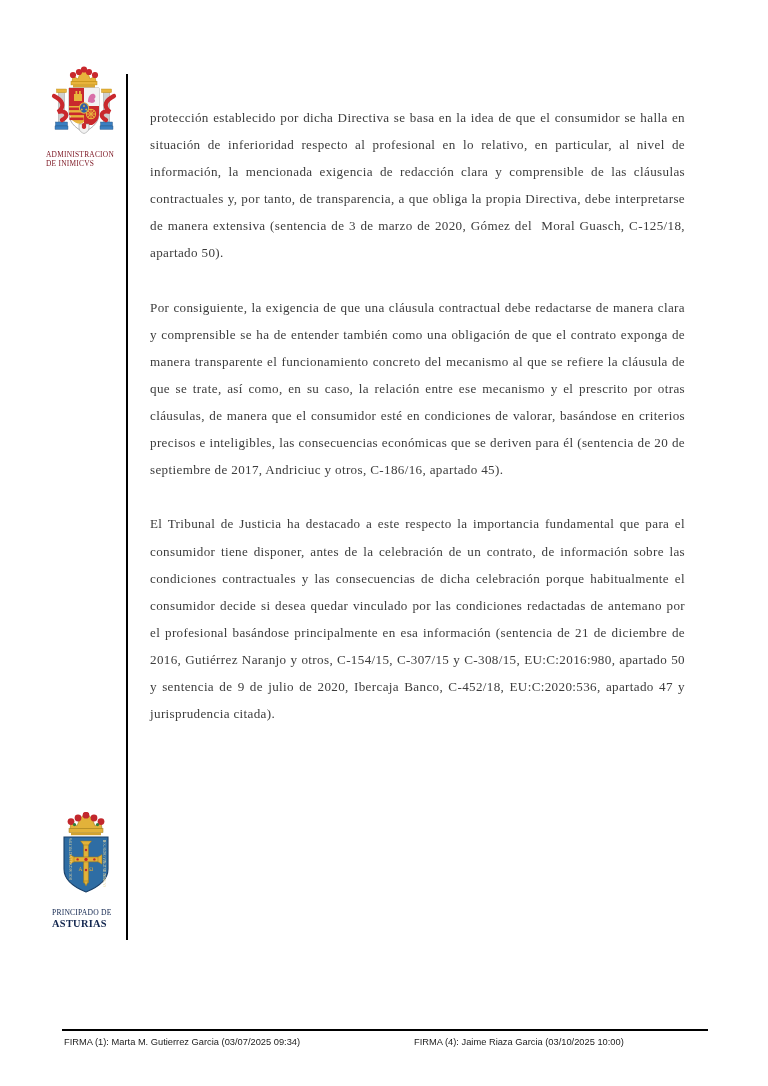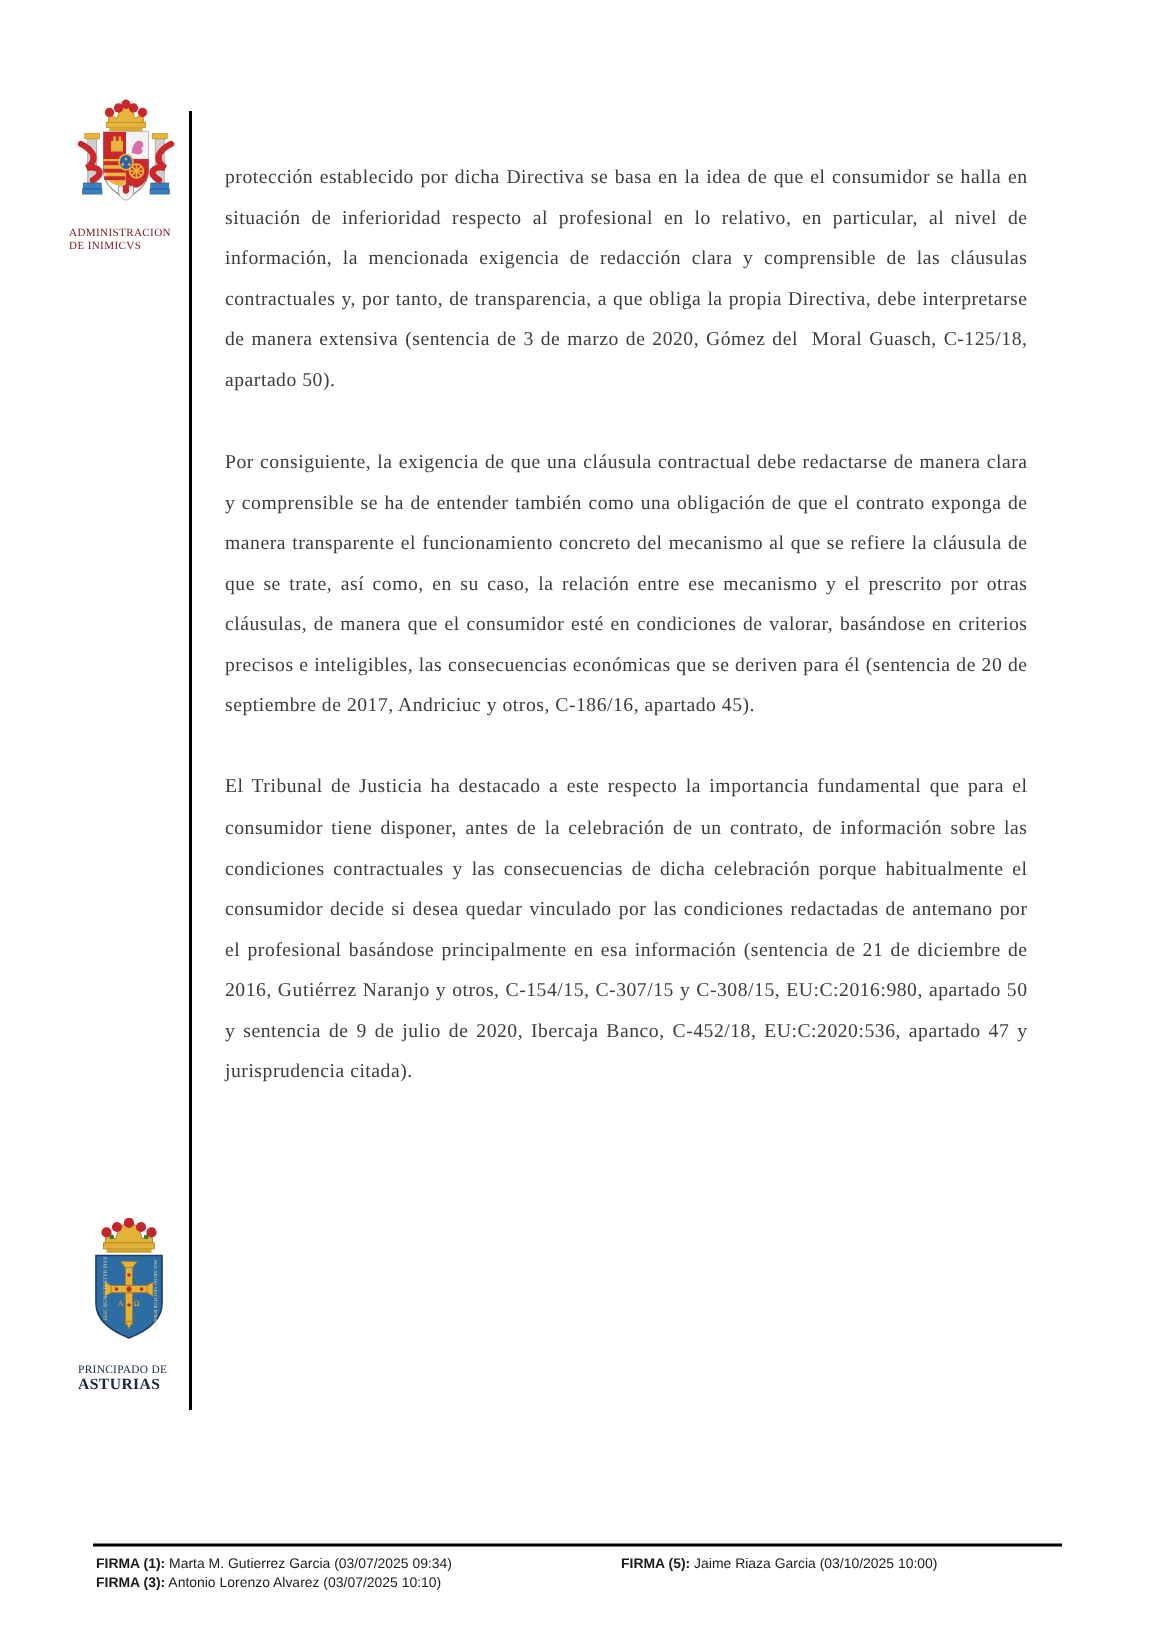--- a/index.html
+++ b/index.html
@@ -124,21 +124,21 @@
     position: absolute;
     left: 0;
     top: 0;
   }
   .sig-col-right {
     position: absolute;
     left: 350px;
     top: 0;
   }
   .sig-label {
-    font-weight: bold;
+    font-weight: normal;
     margin-top: 28px;
   }
   .sig-name {
     font-weight: normal;
     margin-top: 12px;
   }
 </style>
 </head>
 <body>
 
@@ -273,25 +273,19 @@
   </div>
 
   <div class="footer-rule"></div>
   <div class="sig-block">
     <div class="sig-row">
       <span class="sig-col-left">
         <span class="sig-label">FIRMA (1):</span>
         <span class="sig-name">Marta M. Gutierrez Garcia (03/07/2025 09:34)</span>
       </span>
       <span class="sig-col-right">
-        <span class="sig-label">FIRMA (5):</span>
+        <span class="sig-label">FIRMA (4):</span>
         <span class="sig-name">Jaime Riaza Garcia (03/10/2025 10:00)</span>
       </span>
     </div>
-    <div class="sig-row">
-      <span class="sig-col-left">
-        <span class="sig-label">FIRMA (3):</span>
-        <span class="sig-name">Antonio Lorenzo Alvarez (03/07/2025 10:10)</span>
-      </span>
-    </div>
   </div>
 
 </div>
 
 </body></html>

